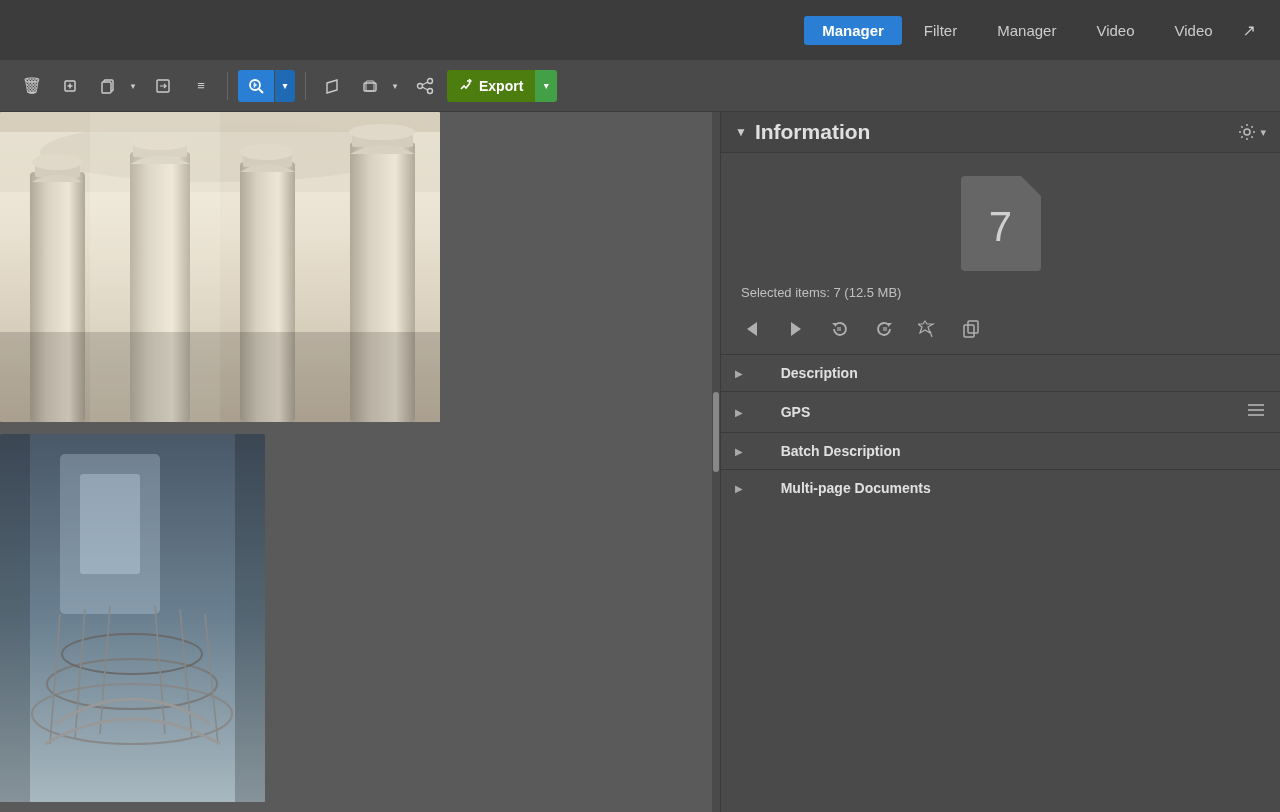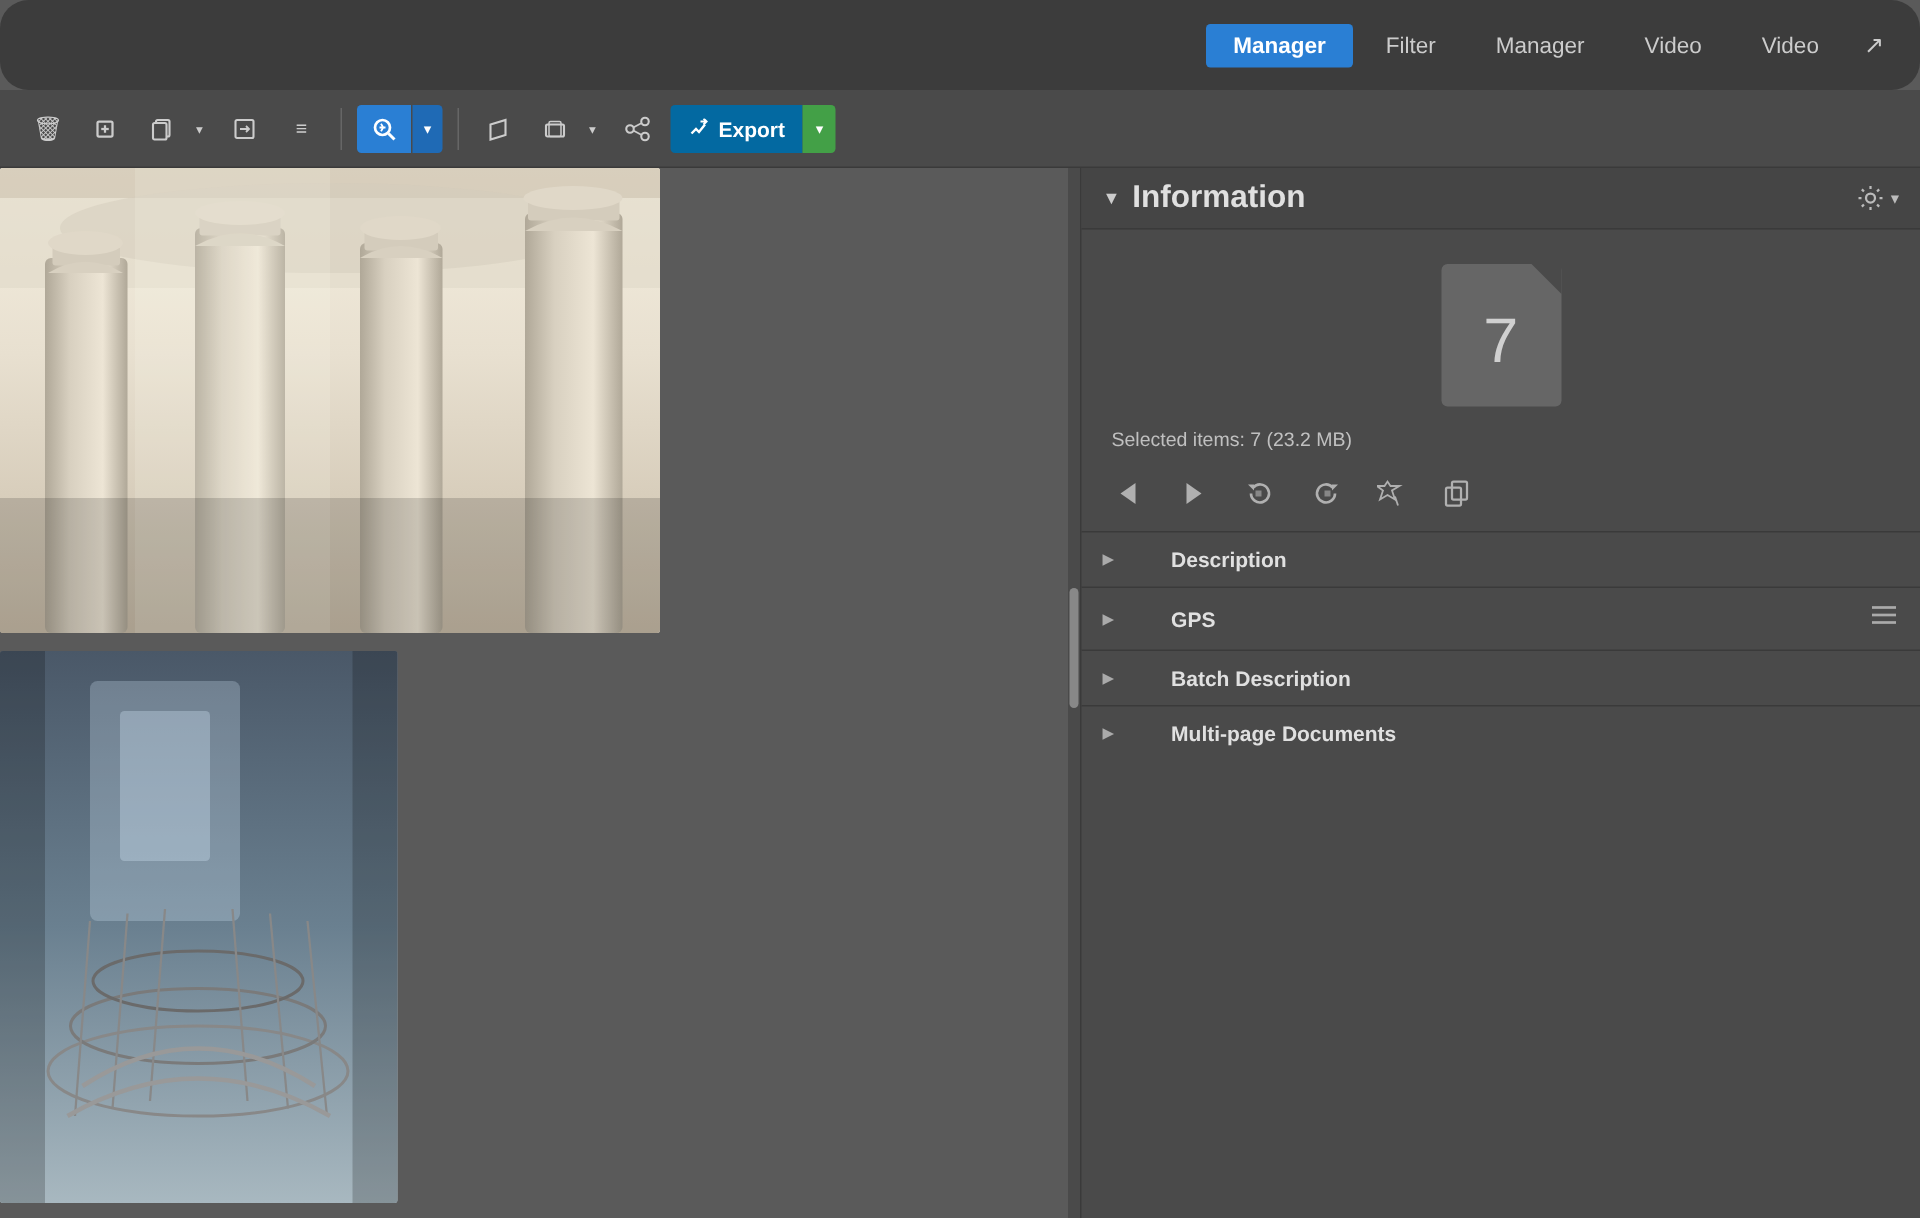--- a/index.html
+++ b/index.html
@@ -15,21 +15,20 @@
     
     .top-nav {
       width: 100%;
       height: 60px;
       background: #3c3c3c;
       display: flex;
       align-items: center;
       justify-content: flex-end;
       padding-right: 16px;
       gap: 4px;
-      border-radius: 19px;
     }
     .nav-btn {
       padding: 6px 18px;
       border: none;
       background: transparent;
       color: #ccc;
       font-size: 15px;
       cursor: pointer;
       border-radius: 3px;
     }
@@ -94,21 +93,21 @@
       cursor: pointer;
       border-radius: 0 3px 3px 0;
       display: flex;
       align-items: center;
       justify-content: center;
       font-size: 10px;
     }
     .export-btn {
       height: 32px;
       padding: 0 12px;
-      background: #0369a1;
+      background: #4d7c0f;
       border: none;
       color: #fff;
       font-size: 14px;
       font-weight: bold;
       cursor: pointer;
       border-radius: 3px 0 0 3px;
       display: flex;
       align-items: center;
       gap: 6px;
     }
@@ -592,21 +591,21 @@
         <span style="font-size:11px; color:#bbb;">▾</span>
       </div>
     </div>
 
     <div class="selected-area">
       <div class="file-icon">
         <div class="file-icon-shape">
           <span class="file-count">7</span>
         </div>
       </div>
-      <span class="selected-info">Selected items: 7 (23.2 MB)</span>
+      <span class="selected-info">Selected items: 7 (12.5 MB)</span>
     </div>
 
     <div class="action-icons-row">
       <div class="action-icon">
         <svg width="18" height="18" viewBox="0 0 18 18" fill="none">
           <polygon points="14,2 4,9 14,16" fill="#b0b0b0"></polygon>
         </svg>
       </div>
       <div class="action-icon">
         <svg width="18" height="18" viewBox="0 0 18 18" fill="none">

